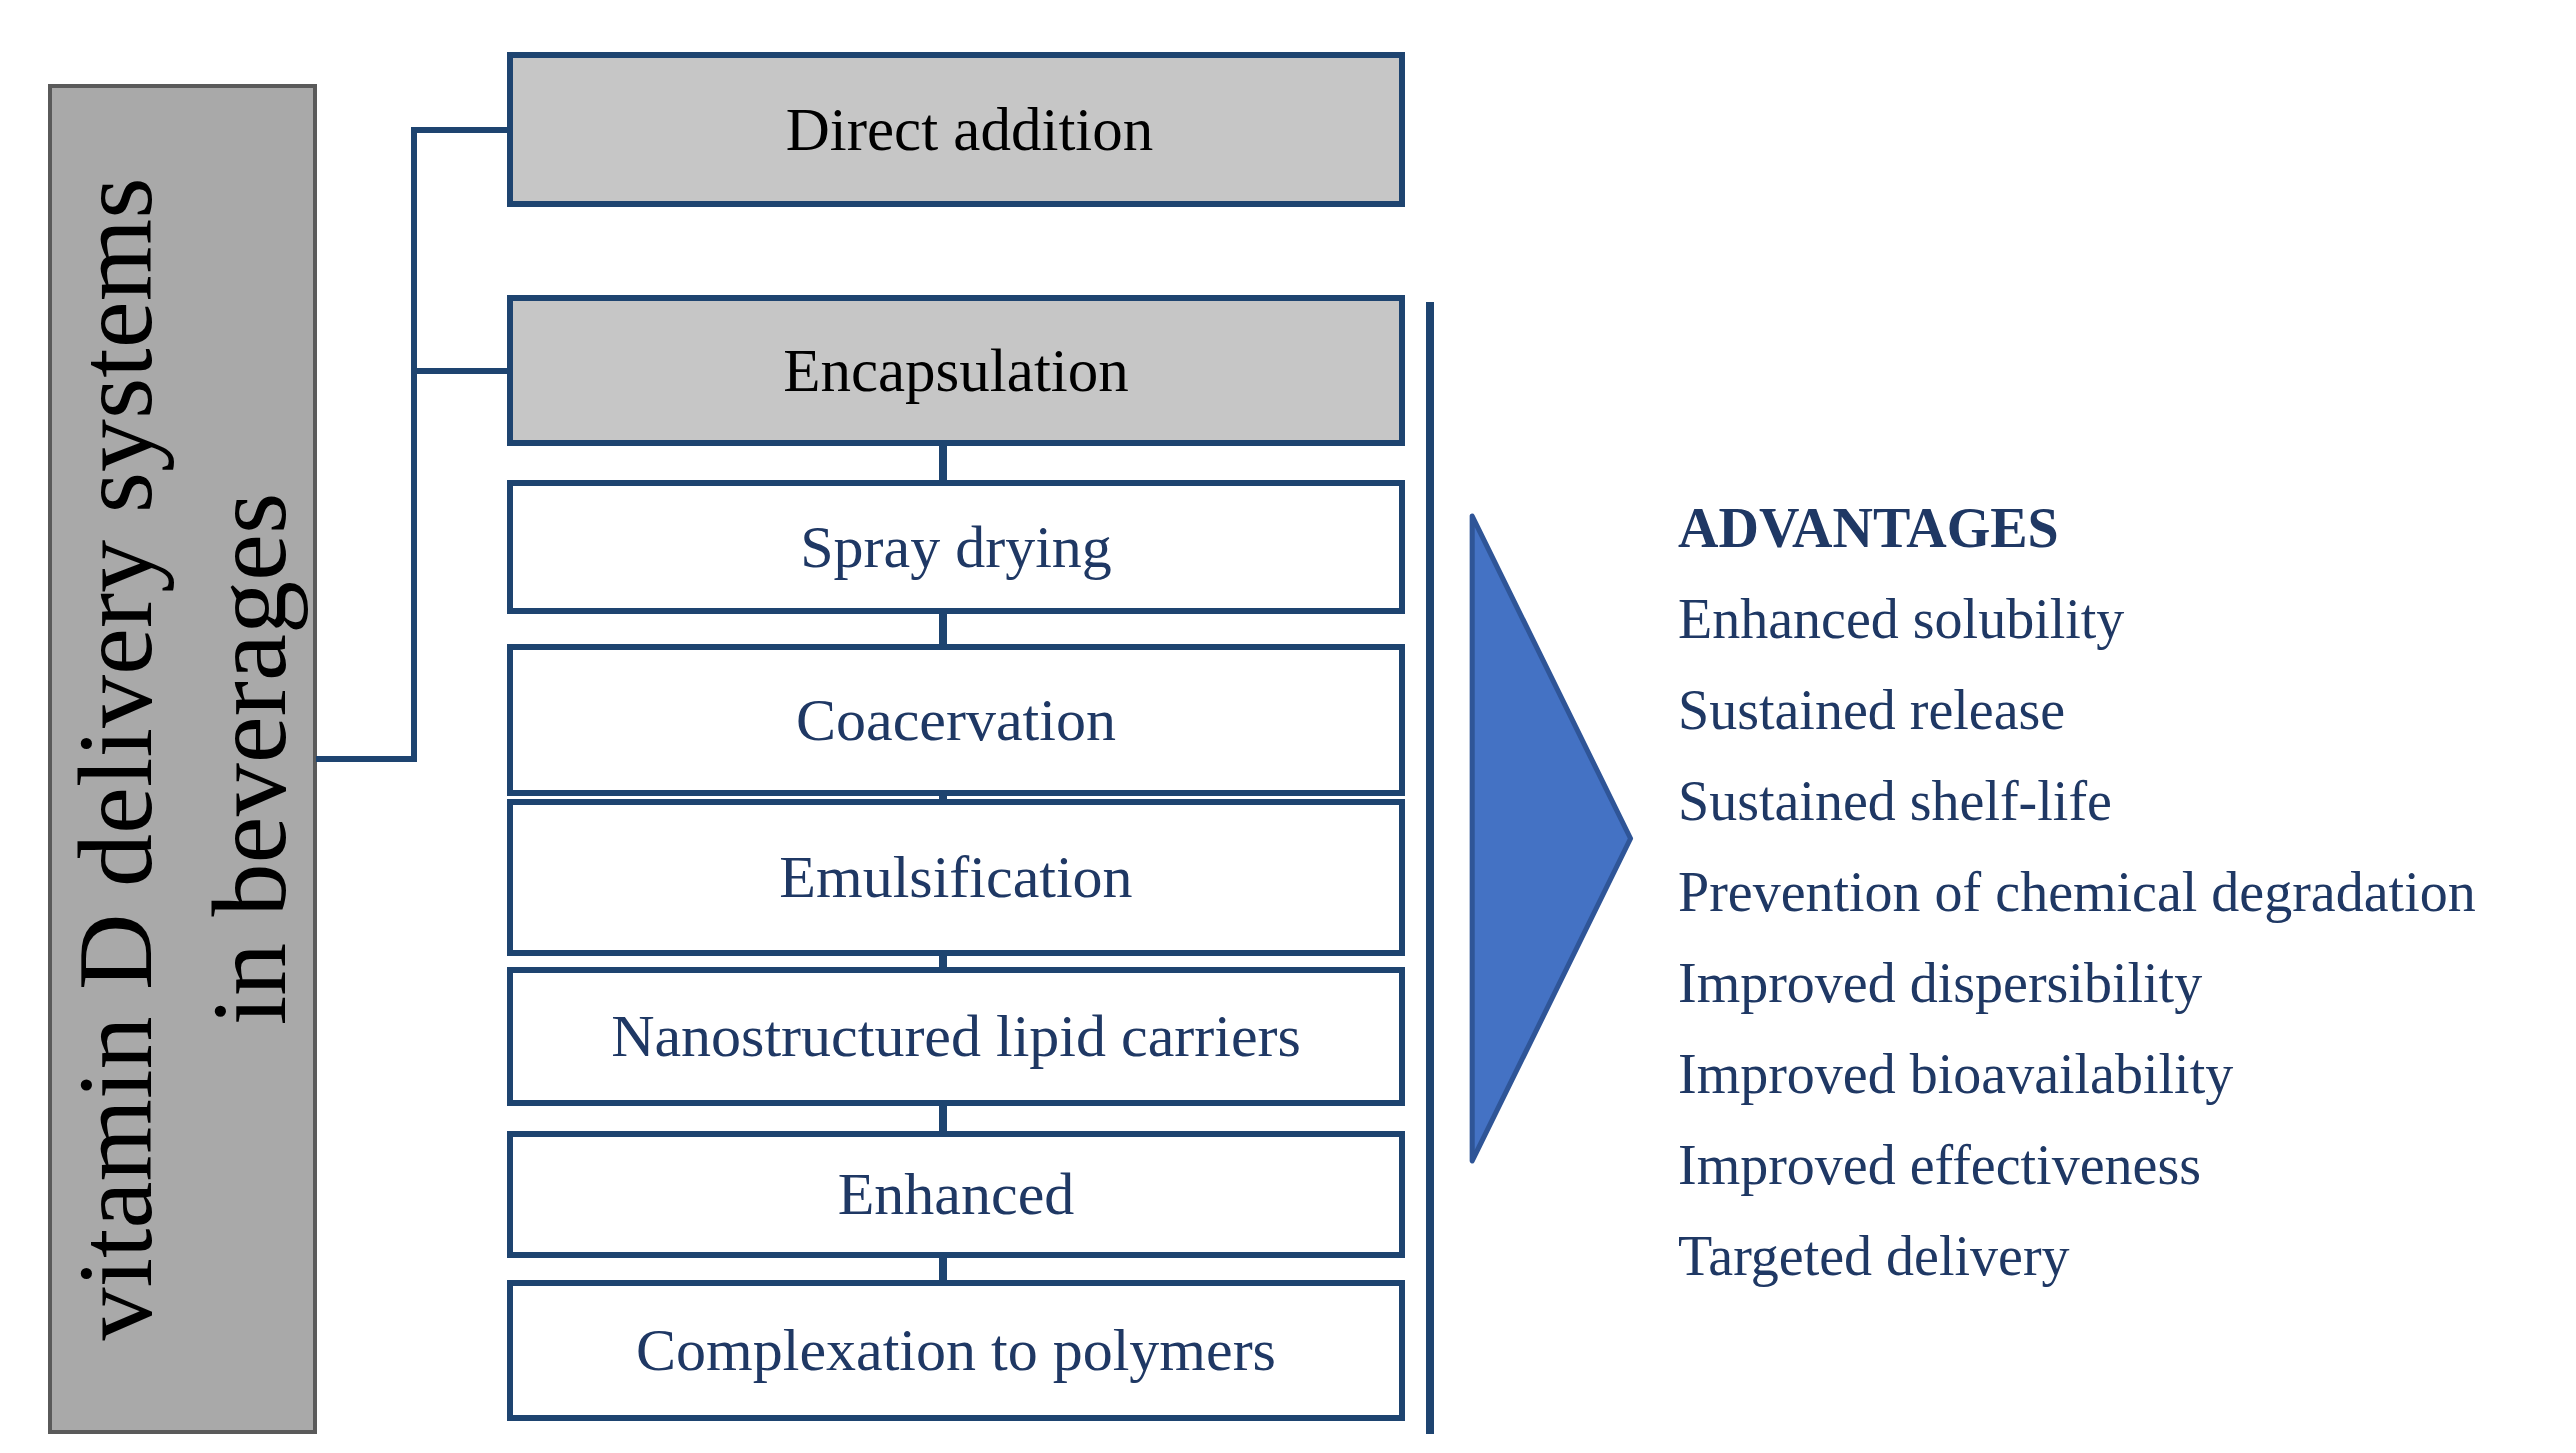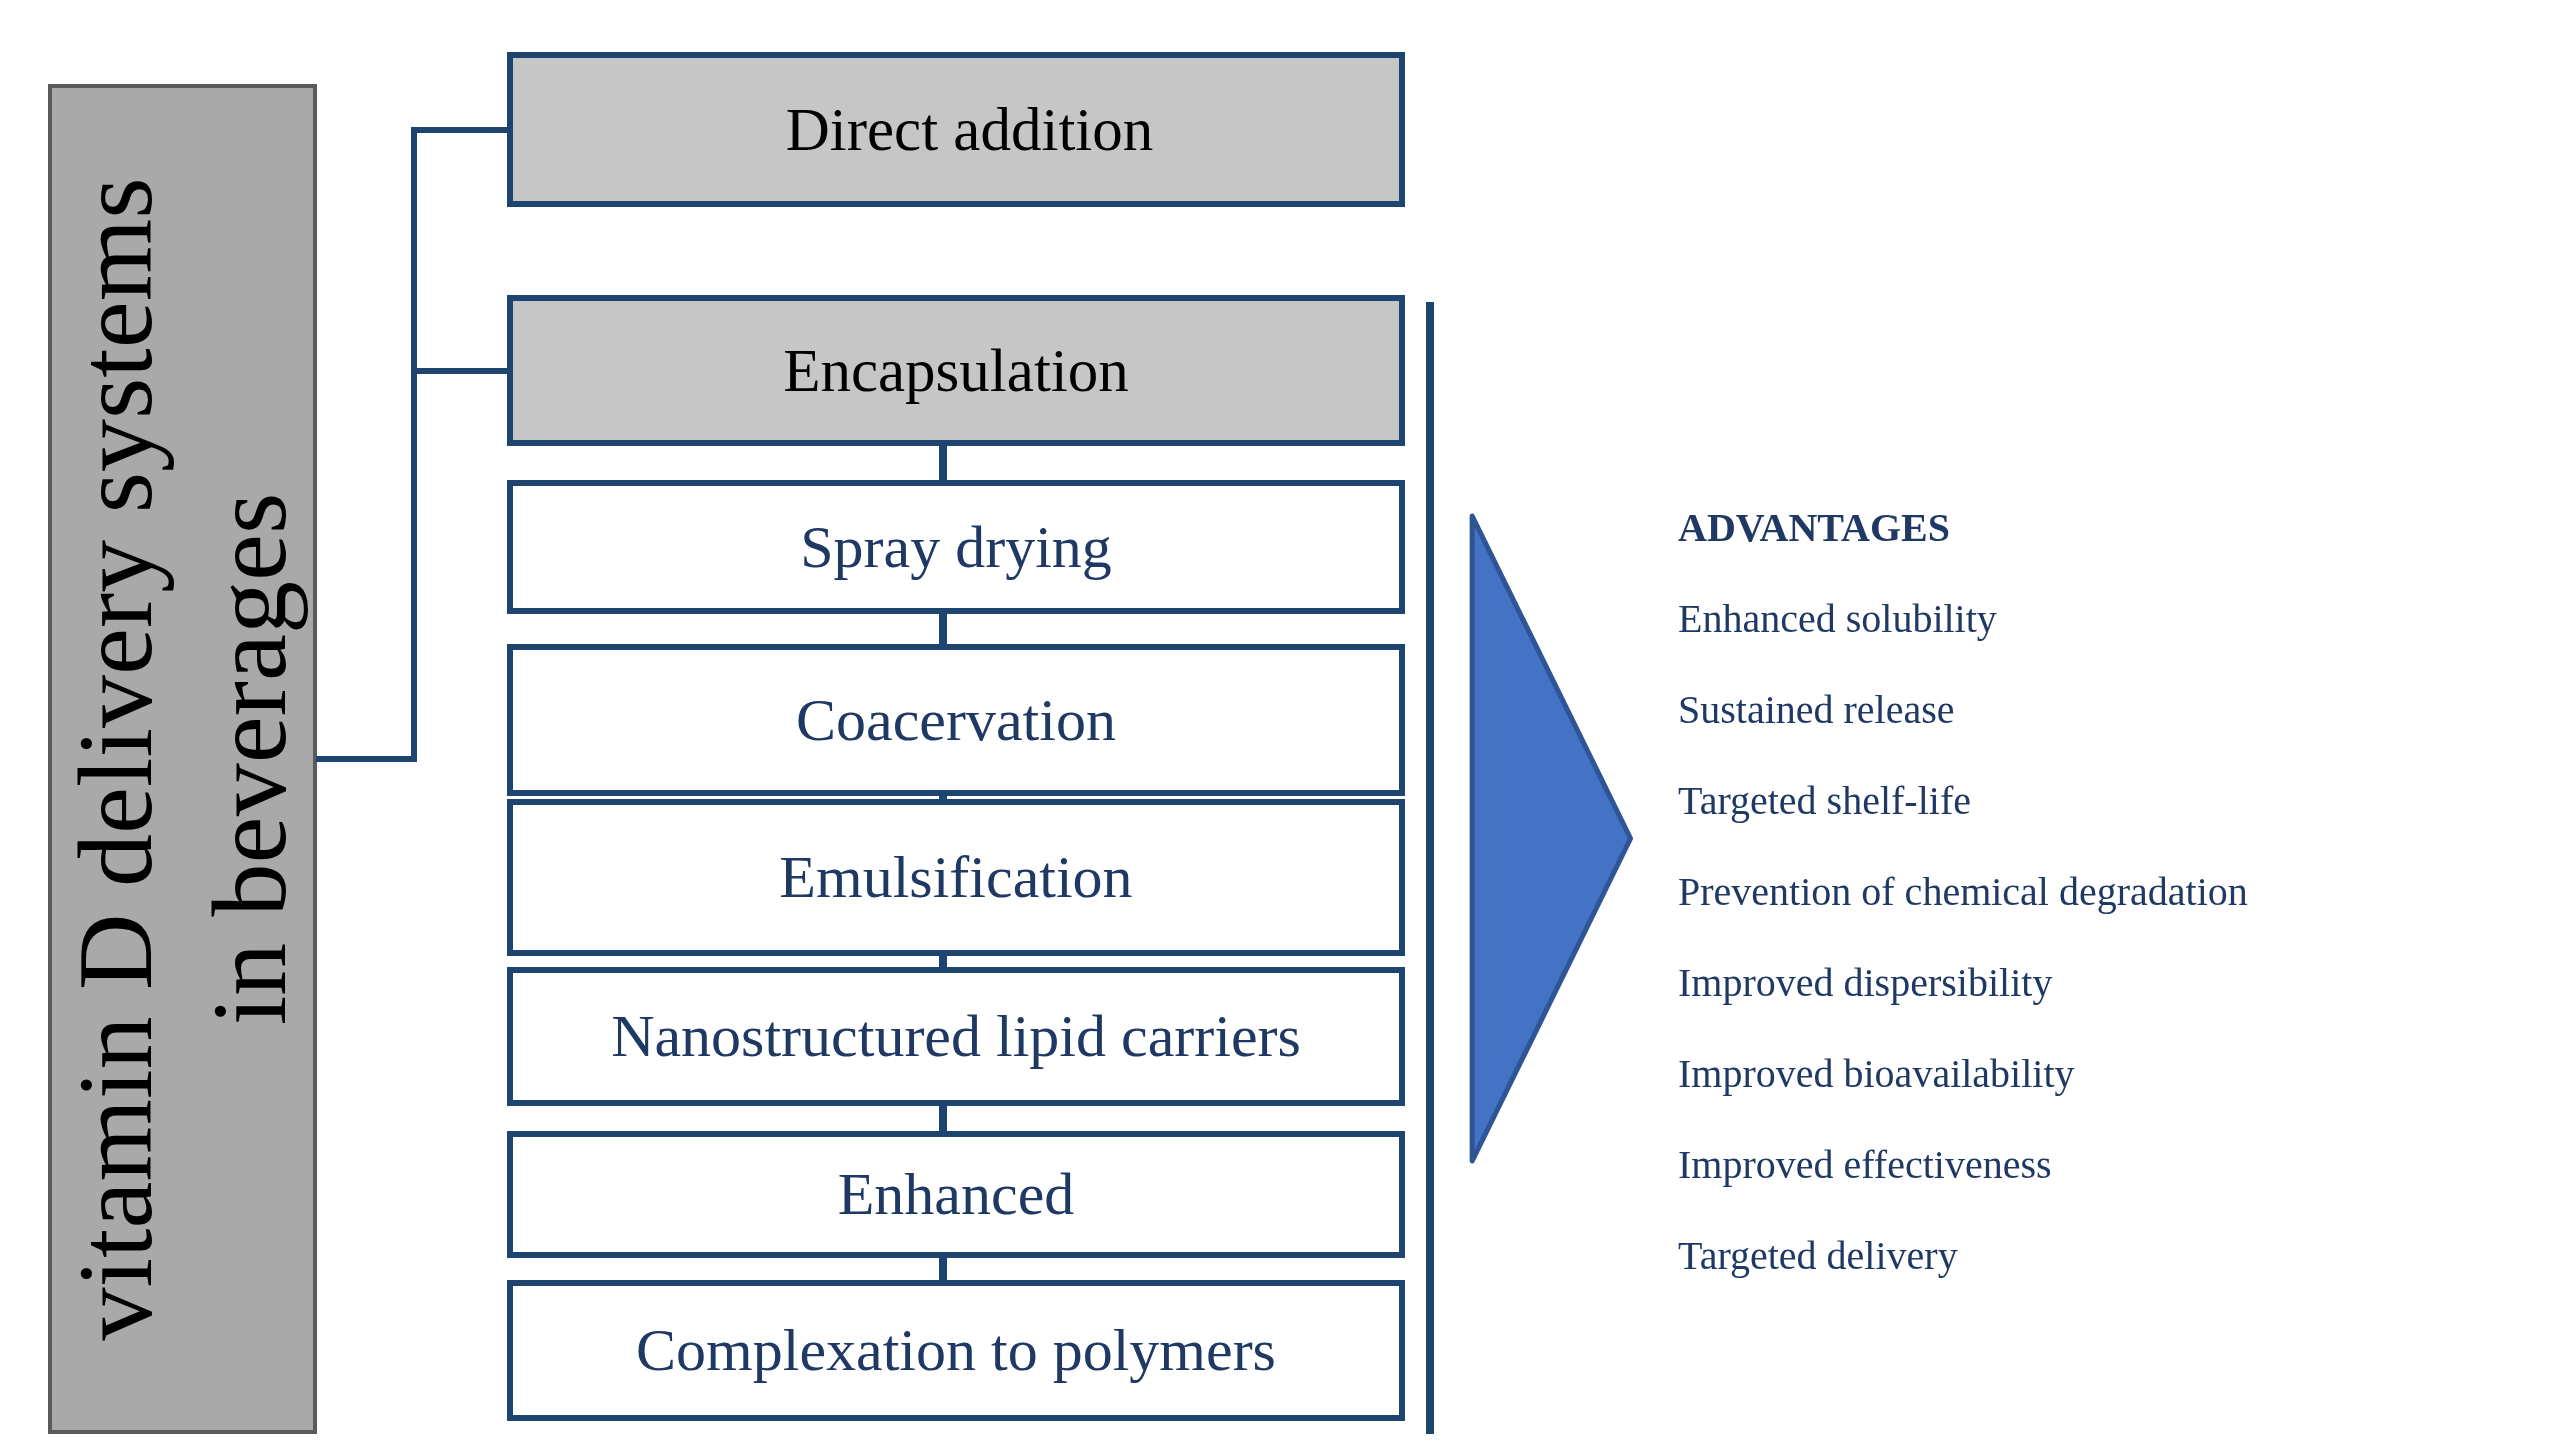--- a/index.html
+++ b/index.html
@@ -71,21 +71,21 @@
     left: 1469px; top: 511px;
     width: 166px; height: 655px;
   }
   .arrow-svg polygon { stroke: #2f5597; stroke-width: 8; stroke-linejoin: round; }
 
   .advantages {
     position: absolute;
     left: 1678px; top: 482px;
     display: flex; flex-direction: column;
     color: #1f3864;
-    font-size: 40px;
+    font-size: 56px;
   }
   .advantages .row {
     height: 91px;
     display: flex; align-items: center;
     white-space: nowrap;
   }
   .advantages .heading { font-weight: bold; }
 </style>
 </head>
 <body>
@@ -140,21 +140,21 @@
   <div class="divider"></div>
 
   <svg class="arrow-svg" viewBox="0 0 262 1034" aria-hidden="true">
     <polygon points="5,8 255,517 5,1026" fill="#4472c4"></polygon>
   </svg>
 
   <div class="advantages">
     <div class="row heading">ADVANTAGES</div>
     <div class="row">Enhanced solubility</div>
     <div class="row">Sustained release</div>
-    <div class="row">Targeted shelf-life</div>
+    <div class="row">Sustained shelf-life</div>
     <div class="row">Prevention of chemical degradation</div>
     <div class="row">Improved dispersibility</div>
     <div class="row">Improved bioavailability</div>
     <div class="row">Improved effectiveness</div>
     <div class="row">Targeted delivery</div>
   </div>
 
 </div>
 
 

